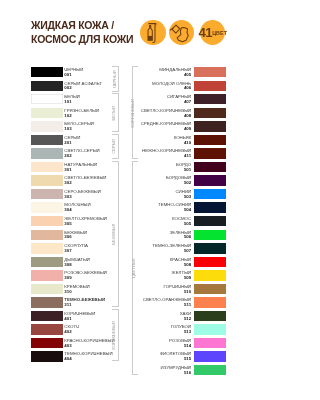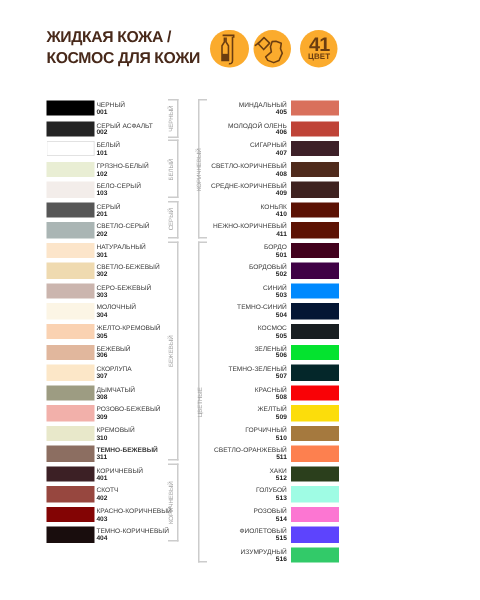--- a/index.html
+++ b/index.html
@@ -22,21 +22,21 @@
   .circ { position: absolute; width: 25.6px; height: 25.6px; border-radius: 50%; background: #fbab2d;
           display: flex; align-items: center; justify-content: center; }
   .c1 { left: 140px; top: 19.5px; }
   .c2 { left: 168.5px; top: 19.5px; }
   .c3 { left: 199.6px; top: 19.8px; }
   .circ svg { display: block; }
   .badge-num { font-size: 13.2px; font-weight: bold; color: #6b3d10; line-height: 9.6px;
                letter-spacing: -0.55px; }
   .badge-lbl { font-size: 5.3px; font-weight: bold; color: #6b3d10; line-height: 4.2px;
                letter-spacing: 0.1px; margin-top: 1.4px; }
-  .badge-inner { display: flex; flex-direction: column; align-items: center; justify-content: center;
+  .badge-inner { display: flex; flex-direction: row; align-items: center; justify-content: center;
                  transform: translate(0.4px, 0px); }
 
   
   .col { position: absolute; top: 67px; }
   .col1 { left: 31px; width: 90px; }
   .col2 { left: 130px; width: 95.5px; }
 
   .row { position: relative; height: 13.55px; }
   .sw { position: absolute; top: 0px; height: 10.4px; width: 31.5px; }
   .col1 .sw { left: 0; }

